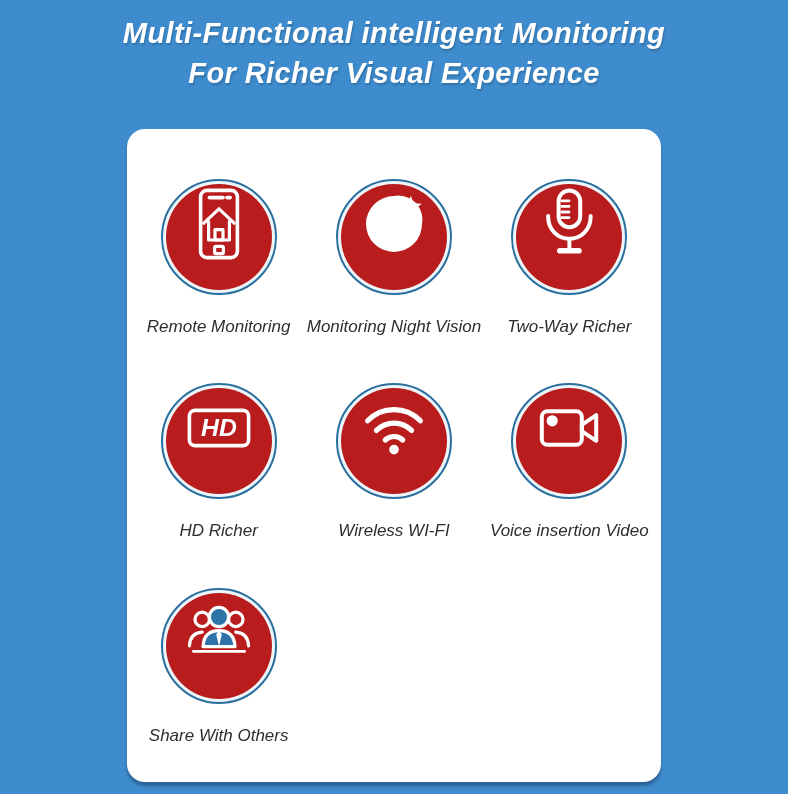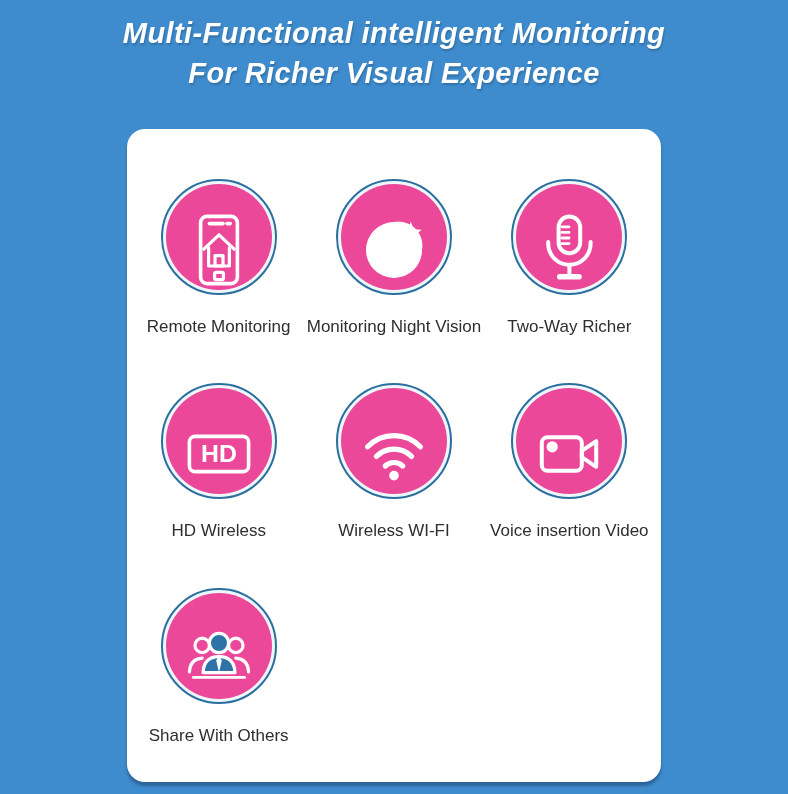--- a/index.html
+++ b/index.html
@@ -20,20 +20,21 @@
     text-shadow:1px 2px 2px rgba(30,60,95,0.35);
     font-style:italic;
   }
   .card{
     position:absolute;
     left:127px;top:129px;
     width:534px;height:653px;
     background:#ffffff;
     border-radius:18px;
     box-shadow:0 4px 3px rgba(20,50,90,0.45);
+    font-style:italic;
   }
   .grid{
     display:grid;
     grid-template-columns:repeat(3,1fr);
     grid-template-rows:repeat(3,1fr);
     height:100%;
     box-sizing:border-box;
     padding:26px 4px 14px 4px;
   }
   .cell{
@@ -46,23 +47,23 @@
   .ring{
     width:106px;height:106px;
     border:2px solid #2a6f9e;
     background:#edf6fb;
     border-radius:50%;
     padding:3px;
     display:flex;align-items:center;justify-content:center;
   }
   .disc{
     width:100%;height:100%;
-    background:#ec4899;
+    background:#b91c1c;
     border-radius:50%;
-    display:flex;align-items:flex-end;justify-content:center;
+    display:flex;align-items:flex-start;justify-content:center;
   }
   .disc svg{display:block;}
   .label{
     margin-top:22px;
     font-size:17px;
     color:#2e2e2e;
     white-space:nowrap;
   }
   svg{stroke-linecap:round;stroke-linejoin:round;}
 </style>
@@ -128,21 +129,21 @@
 
     <div class="cell">
       <div class="ring">
           <div class="disc">
         <svg width="80" height="80" viewBox="0 0 100 100" fill="none" stroke="#fff" stroke-width="4.5">
           <rect x="13" y="28" width="74" height="44" rx="7"></rect>
           <text x="50" y="60" text-anchor="middle" font-size="31" font-weight="bold" fill="#fff" stroke="none" font-family="Liberation Sans, DejaVu Sans, sans-serif">HD</text>
         </svg>
       </div>
         </div>
-      <div class="label">HD Wireless</div>
+      <div class="label">HD Richer</div>
     </div>
 
 
 
     <div class="cell">
       <div class="ring">
           <div class="disc">
         <svg width="80" height="80" viewBox="0 0 100 100" fill="none" stroke="#fff" stroke-width="6.5">
           <path d="M17,41 a46,46 0 0 1 66,0"></path>
           <path d="M28,53 a31,31 0 0 1 44,0"></path>

